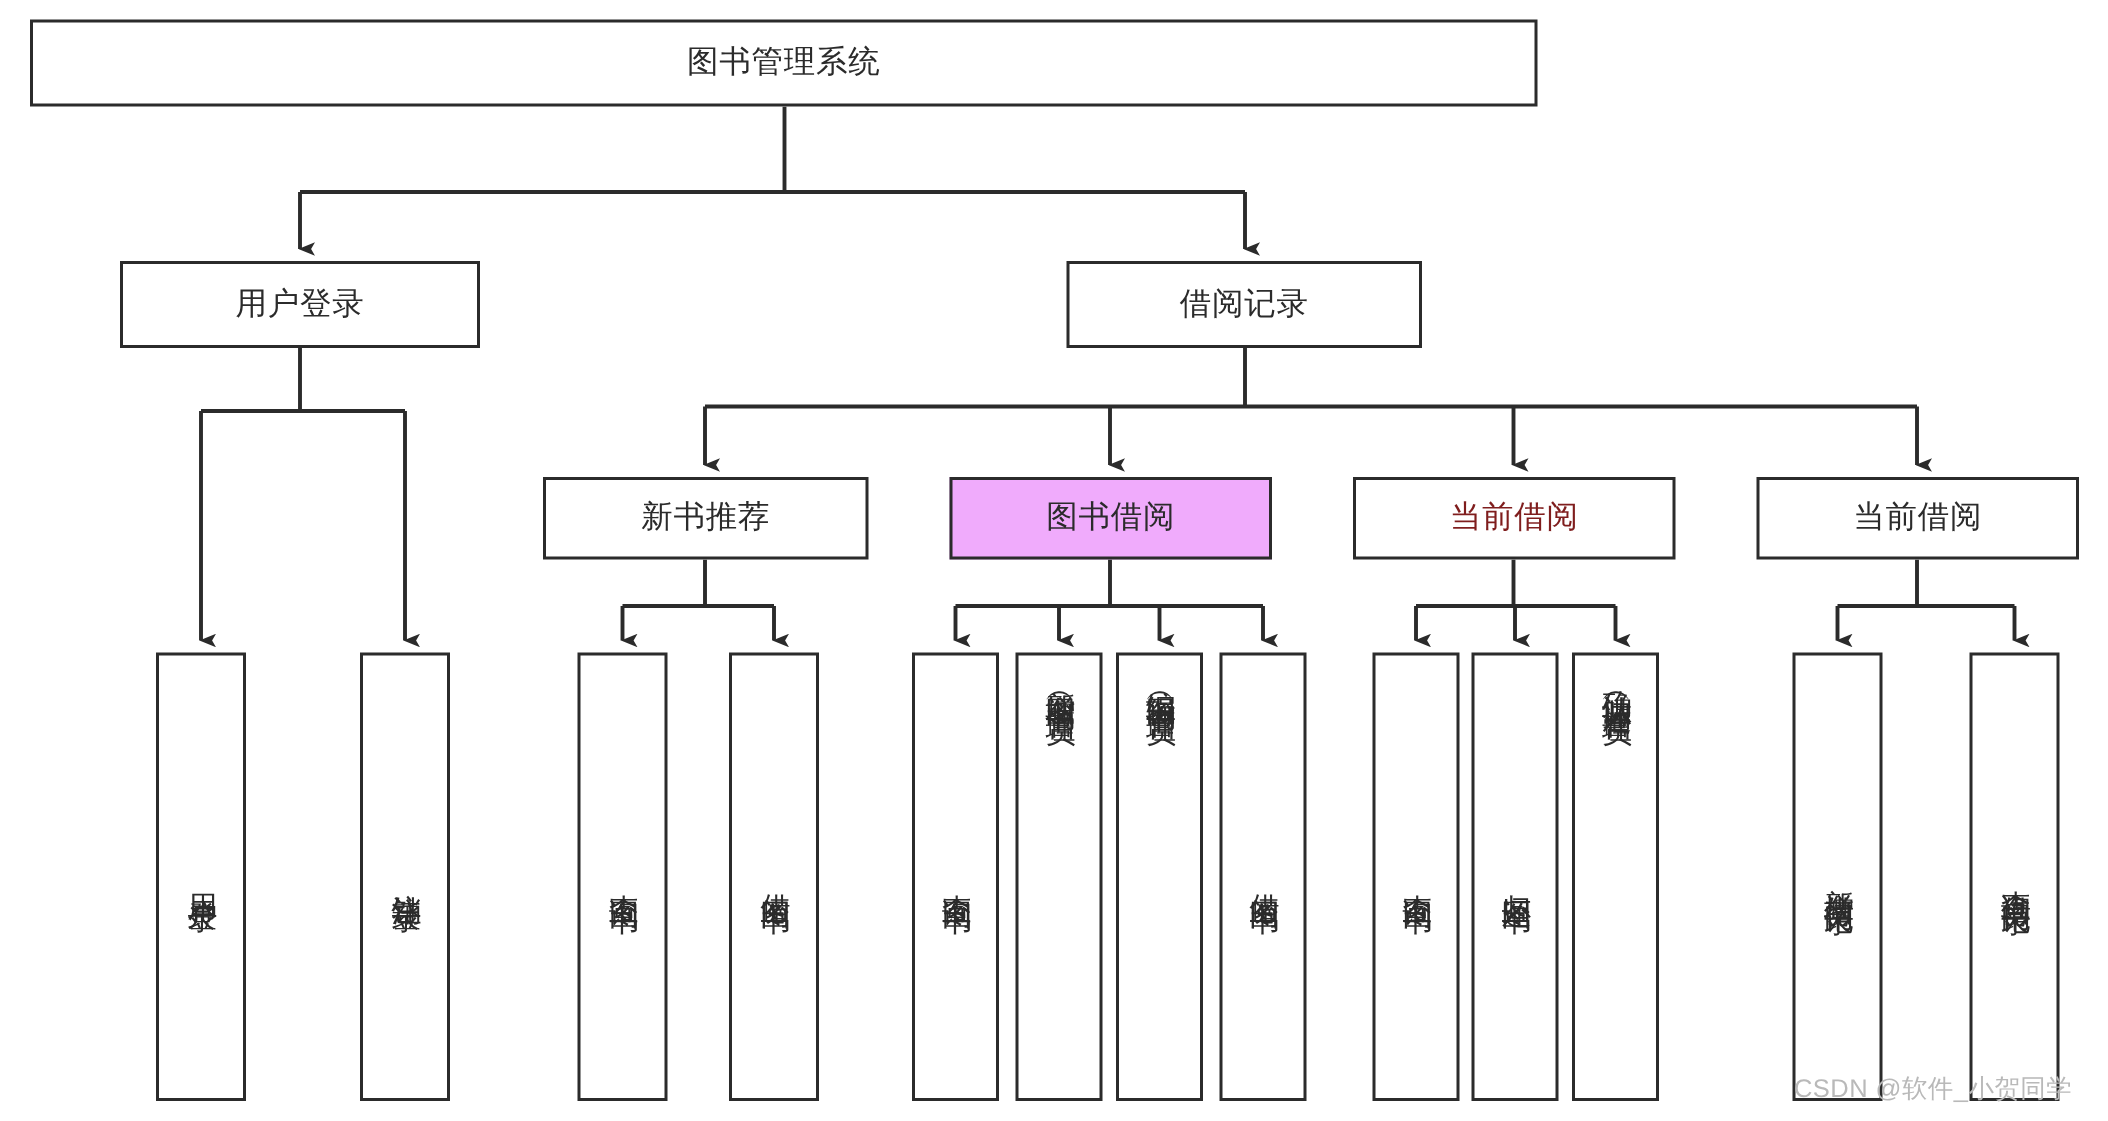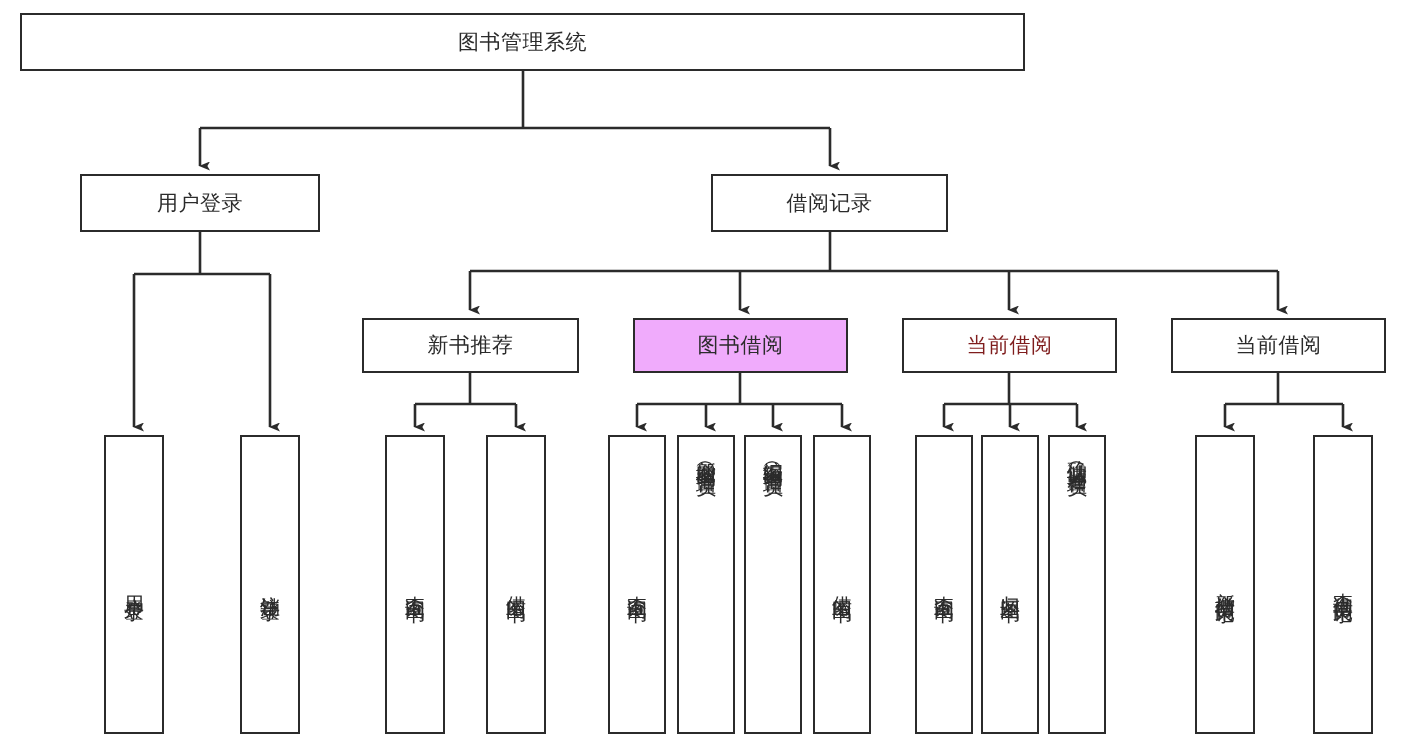--- a/index.html
+++ b/index.html
@@ -180,14 +180,15 @@
   <div class="node vertical" id="n-lf-10" style="left: 1048px; top: 435px; width: 58px; height: 299px; padding-top: 8px; border-color: rgb(43, 43, 43); background: rgb(255, 255, 255);">
     <span class="node-label" style="color: rgb(43, 43, 43);">确认归还（管理员）</span>
   </div>
   <div class="node vertical vcenter" id="n-lf-11" style="left: 1195px; top: 435px; width: 60px; height: 299px; padding-top: 0px; border-color: rgb(43, 43, 43); background: rgb(255, 255, 255);">
     <span class="node-label" style="color: rgb(43, 43, 43);">新增借阅记录</span>
   </div>
   <div class="node vertical vcenter" id="n-lf-12" style="left: 1313px; top: 435px; width: 60px; height: 299px; padding-top: 0px; border-color: rgb(43, 43, 43); background: rgb(255, 255, 255);">
     <span class="node-label" style="color: rgb(43, 43, 43);">查询借阅记录</span>
   </div>
 
+  <div class="watermark" style="left: 1196px; top: 714px; color: rgb(185, 185, 185);">CSDN @软件_小贺同学</div>
 
 </div>
 
 </body></html>

